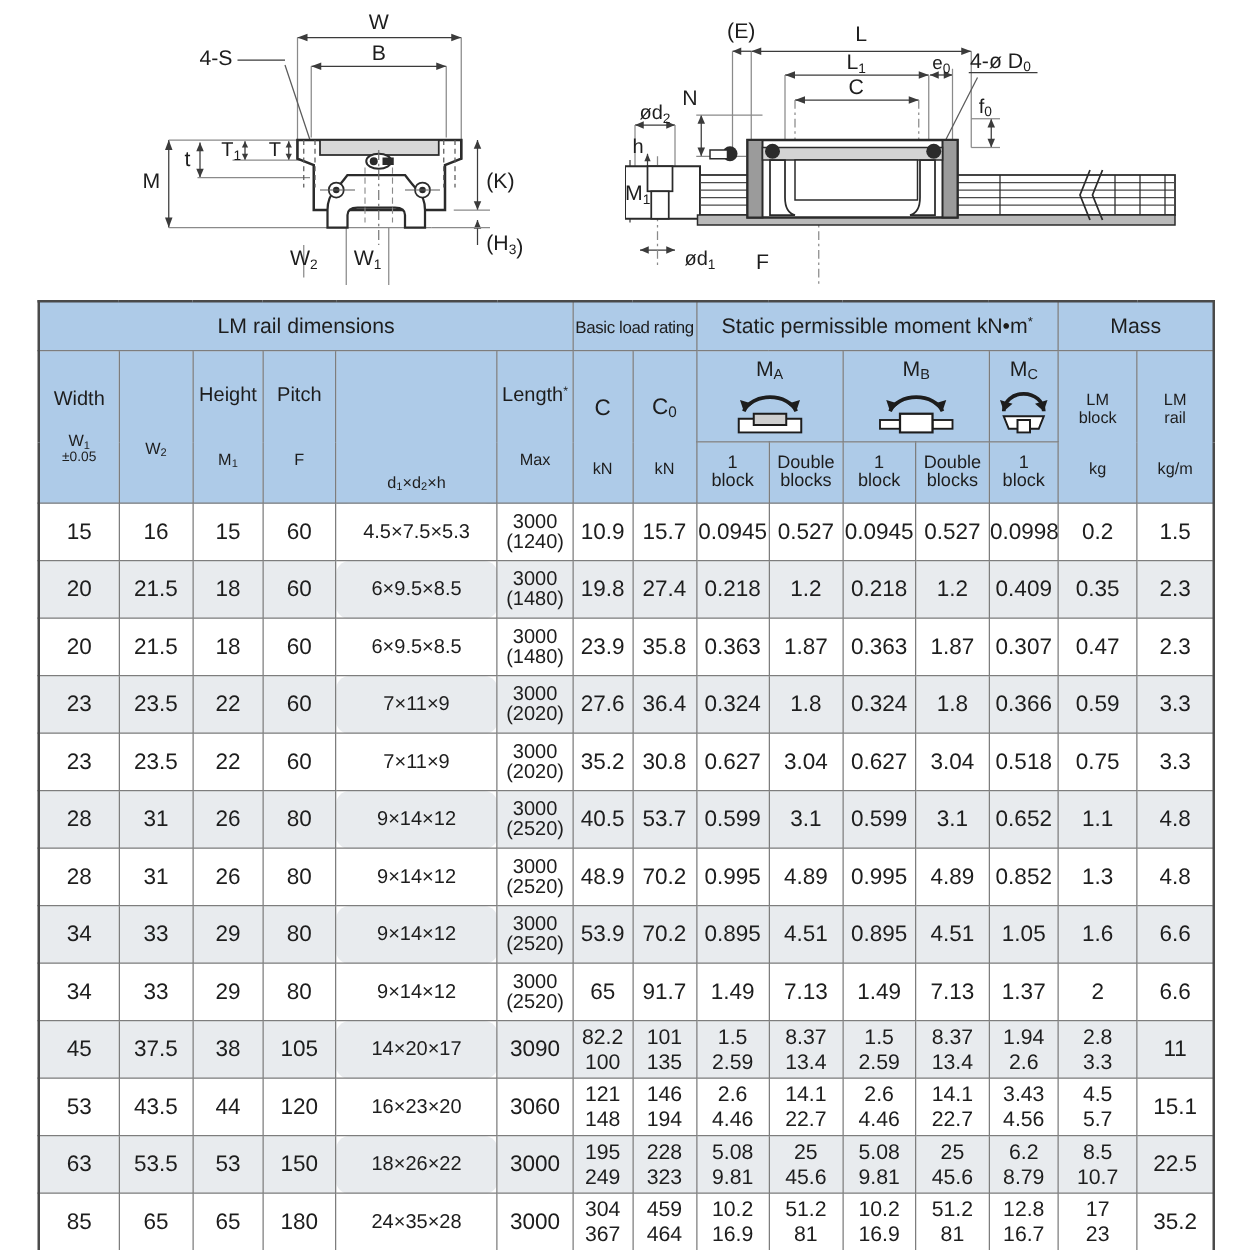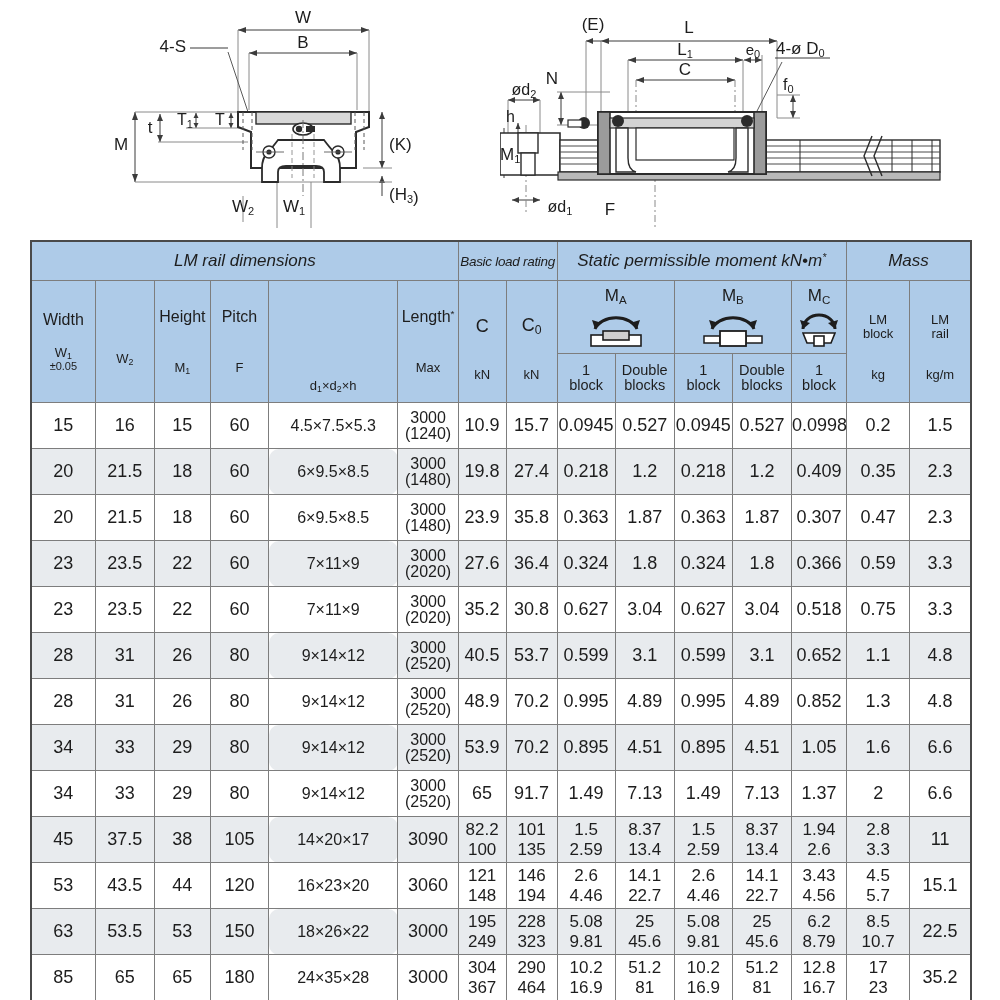--- a/index.html
+++ b/index.html
@@ -27,21 +27,21 @@
   }
   table.spec td, table.spec th{
     border:1px solid #7d7d7d;
     text-align:center;
     vertical-align:middle;
     padding:0;
     font-weight:normal;
     color:#1d1d1d;
   }
   thead th{background:#aecbe8;}
-  .hdr-top{font-size:17px;height:38px;font-style:italic;}
+  .hdr-top{font-size:17px;height:38px;}
   .hdr-top.small{font-size:13.5px;letter-spacing:-0.3px;}
   .hdr-mid{font-size:16px;height:72px;margin-top:40px;}
   .hdr-bot{font-size:14.5px;height:48px;line-height:1.05;}
   .hdr-span{font-size:16px;}
   .hdr-span .l1{display:block;}
   .hdr-span .l2{display:block;margin-top:16px;font-size:13px;}
   .hdr-span .l3{display:block;font-size:11px;}
   sub{font-size:0.68em;vertical-align:-0.22em;}
   sup{font-size:0.62em;vertical-align:0.5em;}
 
@@ -738,21 +738,21 @@
             <td>65</td>
             <td>65</td>
             <td>180</td>
             <td class="narrow">24×35×28</td>
             <td>3000</td>
             <td class="dual">
               <span class="a">304</span>
               <span class="b">367</span>
             </td>
             <td class="dual">
-              <span class="a">290</span>
+              <span class="a">459</span>
               <span class="b">464</span>
             </td>
             <td class="dual">
               <span class="a">10.2</span>
               <span class="b">16.9</span>
             </td>
             <td class="dual">
               <span class="a">51.2</span>
               <span class="b">81</span>
             </td>

